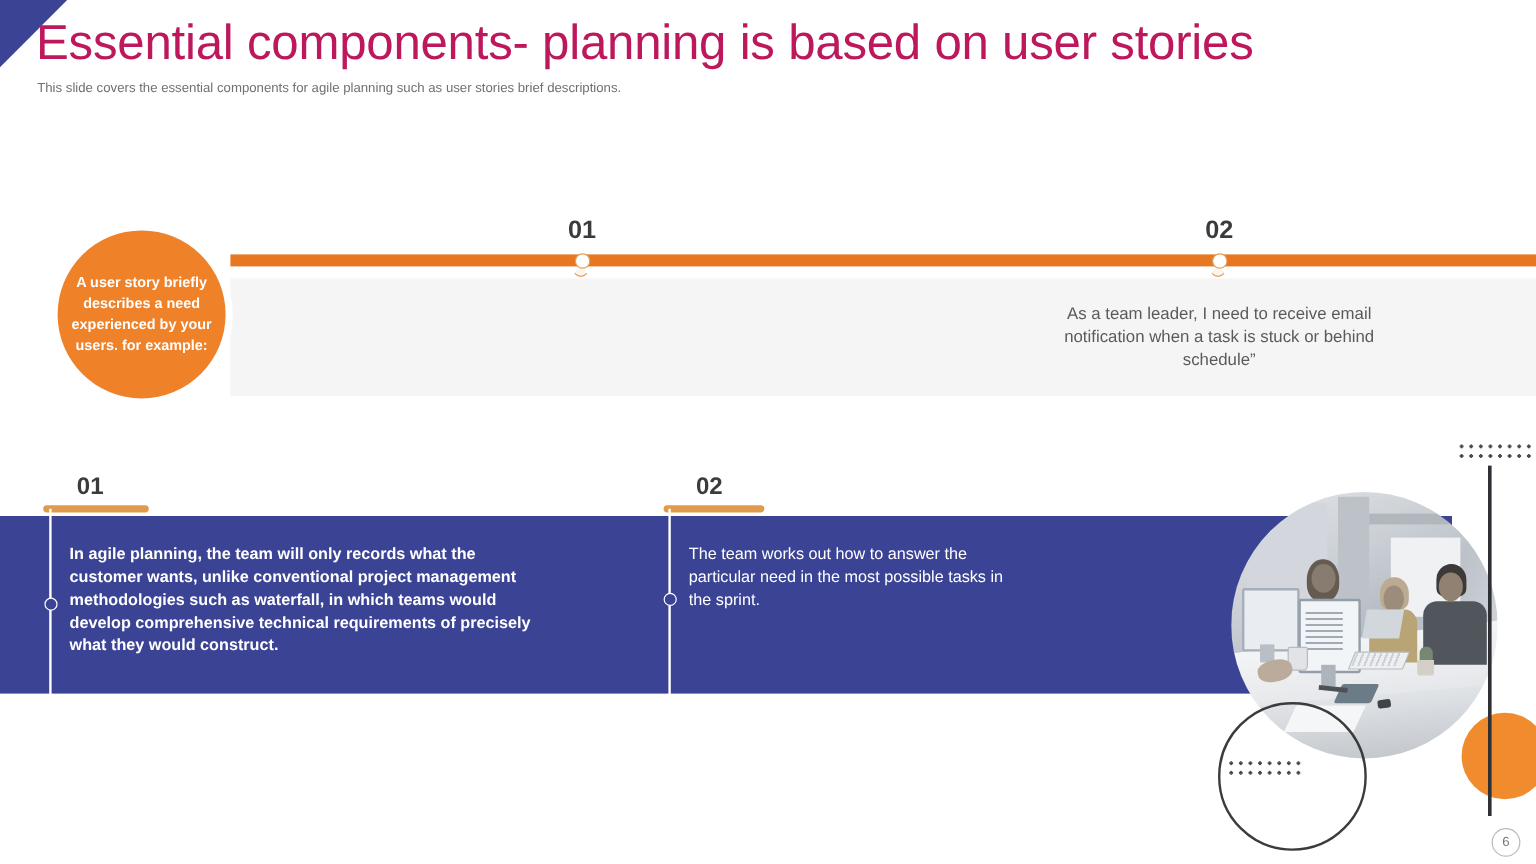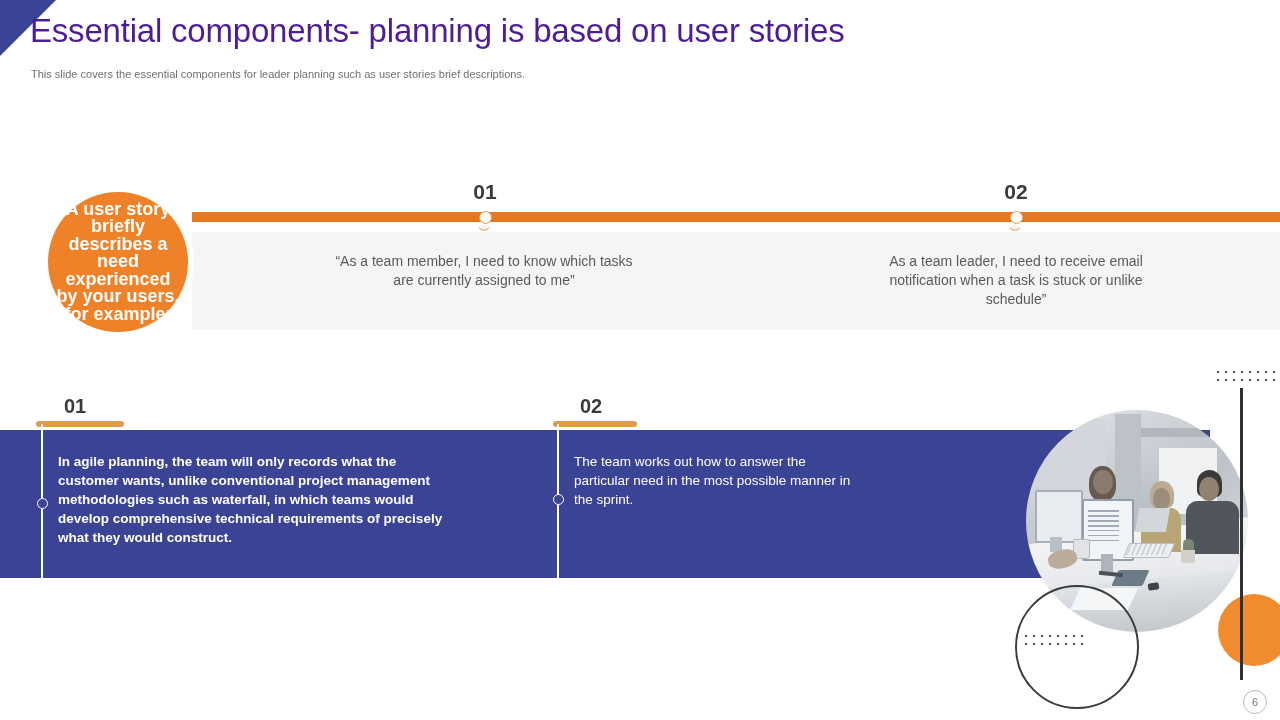--- a/index.html
+++ b/index.html
@@ -31,23 +31,23 @@
     height: 0;
     border-top: 56px solid #3b4395;
     border-right: 56px solid transparent;
   }
 
   
   .title {
     position: absolute;
     left: 30px;
     top: 12px;
-    font-size: 33px;
+    font-size: 41px;
     font-weight: 400;
-    color: #4c1d95;
+    color: #be185d;
     letter-spacing: -0.2px;
     white-space: nowrap;
   }
   .subtitle {
     position: absolute;
     left: 31px;
     top: 68px;
     font-size: 11px;
     color: #6f7072;
     font-weight: 400;
@@ -140,21 +140,21 @@
     height: 140px;
     border-radius: 50%;
     background: #ef8128;
     display: flex;
     align-items: center;
     justify-content: center;
     z-index: 6;
   }
   .circle-badge-text {
     color: #ffffff;
-    font-size: 18px;
+    font-size: 12px;
     font-weight: bold;
     line-height: 17.5px;
     text-align: center;
     padding: 0 8px;
   }
 
   
   .blue-panel {
     position: absolute;
     left: 0;
@@ -342,54 +342,53 @@
   }
 </style>
 </head>
 <body>
 
 <div class="slide">
 
   <div class="corner-triangle"></div>
 
   <div class="title">Essential components- planning is based on user stories</div>
-  <div class="subtitle">This slide covers the essential components for leader planning such as user stories brief descriptions.</div>
+  <div class="subtitle">This slide covers the essential components for agile planning such as user stories brief descriptions.</div>
 
   <div class="timeline-bar"></div>
   <div class="gray-panel"></div>
 
   <div class="marker" style="left:479px;"></div>
   <div class="marker-tail" style="left:480px;"></div>
   <div class="marker" style="left:1010px;"></div>
   <div class="marker-tail" style="left:1011px;"></div>
 
   <div class="tl-number" style="left:445px; top:180px;">01</div>
-  <div class="tl-text" style="left:334px; top:252px;">“As a team member, I need to know which tasks are currently assigned to me”</div>
 
   <div class="tl-number" style="left:976px; top:180px;">02</div>
-  <div class="tl-text" style="left:866px; top:252px;">As a team leader, I need to receive email notification when a task is stuck or unlike schedule”</div>
+  <div class="tl-text" style="left:866px; top:252px;">As a team leader, I need to receive email notification when a task is stuck or behind schedule”</div>
 
   <div class="circle-badge-ring"></div>
   <div class="circle-badge">
     <div class="circle-badge-text">A user story briefly describes a need experienced by your users. for example:</div>
   </div>
 
   <div class="blue-panel"></div>
 
   <div class="bt-number" style="left:64px; top:395px;">01</div>
   <div class="bt-rule" style="left:36px; top:421px; width:88px;"></div>
   <div class="bt-vline" style="left:41px;"></div>
   <div class="bt-dot" style="left:37px; top:498px;"></div>
   <div class="bt-text" style="left:58px; top:452px; width:400px;font-weight:bold;">In agile planning, the team will only records what the customer wants, unlike conventional project management methodologies such as waterfall, in which teams would develop comprehensive technical requirements of precisely what they would construct.</div>
 
   <div class="bt-number" style="left:580px; top:395px;">02</div>
   <div class="bt-rule" style="left:553px; top:421px; width:84px;"></div>
   <div class="bt-vline" style="left:557px;"></div>
   <div class="bt-dot" style="left:553px; top:494px;"></div>
-  <div class="bt-text" style="left:574px; top:452px; width:280px;">The team works out how to answer the particular need in the most possible manner in the sprint.</div>
+  <div class="bt-text" style="left:574px; top:452px; width:280px;">The team works out how to answer the particular need in the most possible tasks in the sprint.</div>
 
   <div class="photo-overlay-left"></div>
 
   <div class="photo-wrap">
     <div class="photo">
       <div class="ph ph-window-a"></div>
       <div class="ph ph-window-b"></div>
       <div class="ph ph-shelf"></div>
       <div class="ph ph-board"></div>
 

